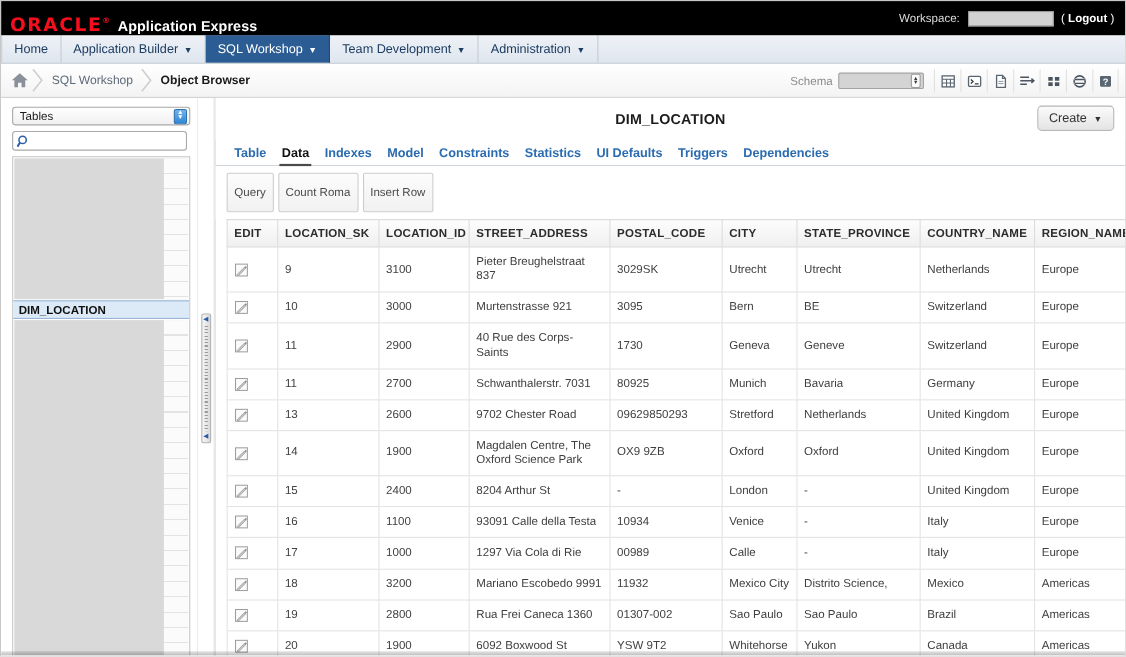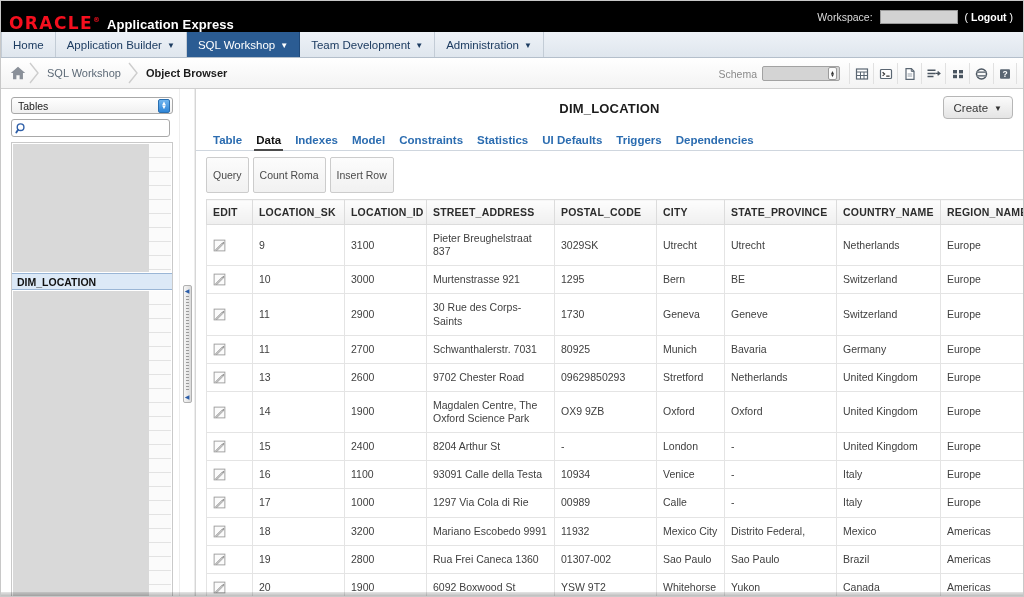--- a/index.html
+++ b/index.html
@@ -554,37 +554,37 @@
                 <td class="edit-cell">
                   <svg class="pencil" viewBox="0 0 14 14">
                     <rect x="1.2" y="1.2" width="11.6" height="11.6" fill="#fbfbfb" stroke="#9d9d9d" stroke-width="1"></rect>
                     <path d="M2.6 11.6 L9.9 4.3 L11.1 5.5 L3.8 12.8 Z" fill="#c9c9c9" stroke="#8d8d8d" stroke-width=".7"></path>
                     <path d="M9.9 4.3 L11.2 3 L12.4 4.2 L11.1 5.5 Z" fill="#8d8d8d"></path>
                   </svg>
                 </td>
                 <td>10</td>
                 <td>3000</td>
                 <td>Murtenstrasse 921</td>
-                <td>1295</td>
+                <td>3095</td>
                 <td>Bern</td>
                 <td>BE</td>
                 <td>Switzerland</td>
                 <td>Europe</td>
               </tr>
               <tr>
                 <td class="edit-cell">
                   <svg class="pencil" viewBox="0 0 14 14">
                     <rect x="1.2" y="1.2" width="11.6" height="11.6" fill="#fbfbfb" stroke="#9d9d9d" stroke-width="1"></rect>
                     <path d="M2.6 11.6 L9.9 4.3 L11.1 5.5 L3.8 12.8 Z" fill="#c9c9c9" stroke="#8d8d8d" stroke-width=".7"></path>
                     <path d="M9.9 4.3 L11.2 3 L12.4 4.2 L11.1 5.5 Z" fill="#8d8d8d"></path>
                   </svg>
                 </td>
                 <td>11</td>
                 <td>2900</td>
-                <td>30 Rue des Corps-Saints</td>
+                <td>40 Rue des Corps-Saints</td>
                 <td>1730</td>
                 <td>Geneva</td>
                 <td>Geneve</td>
                 <td>Switzerland</td>
                 <td>Europe</td>
               </tr>
               <tr>
                 <td class="edit-cell">
                   <svg class="pencil" viewBox="0 0 14 14">
                     <rect x="1.2" y="1.2" width="11.6" height="11.6" fill="#fbfbfb" stroke="#9d9d9d" stroke-width="1"></rect>
@@ -692,21 +692,21 @@
                     <rect x="1.2" y="1.2" width="11.6" height="11.6" fill="#fbfbfb" stroke="#9d9d9d" stroke-width="1"></rect>
                     <path d="M2.6 11.6 L9.9 4.3 L11.1 5.5 L3.8 12.8 Z" fill="#c9c9c9" stroke="#8d8d8d" stroke-width=".7"></path>
                     <path d="M9.9 4.3 L11.2 3 L12.4 4.2 L11.1 5.5 Z" fill="#8d8d8d"></path>
                   </svg>
                 </td>
                 <td>18</td>
                 <td>3200</td>
                 <td>Mariano Escobedo 9991</td>
                 <td>11932</td>
                 <td>Mexico City</td>
-                <td>Distrito Federal,</td>
+                <td>Distrito Science,</td>
                 <td>Mexico</td>
                 <td>Americas</td>
               </tr>
               <tr>
                 <td class="edit-cell">
                   <svg class="pencil" viewBox="0 0 14 14">
                     <rect x="1.2" y="1.2" width="11.6" height="11.6" fill="#fbfbfb" stroke="#9d9d9d" stroke-width="1"></rect>
                     <path d="M2.6 11.6 L9.9 4.3 L11.1 5.5 L3.8 12.8 Z" fill="#c9c9c9" stroke="#8d8d8d" stroke-width=".7"></path>
                     <path d="M9.9 4.3 L11.2 3 L12.4 4.2 L11.1 5.5 Z" fill="#8d8d8d"></path>
                   </svg>

